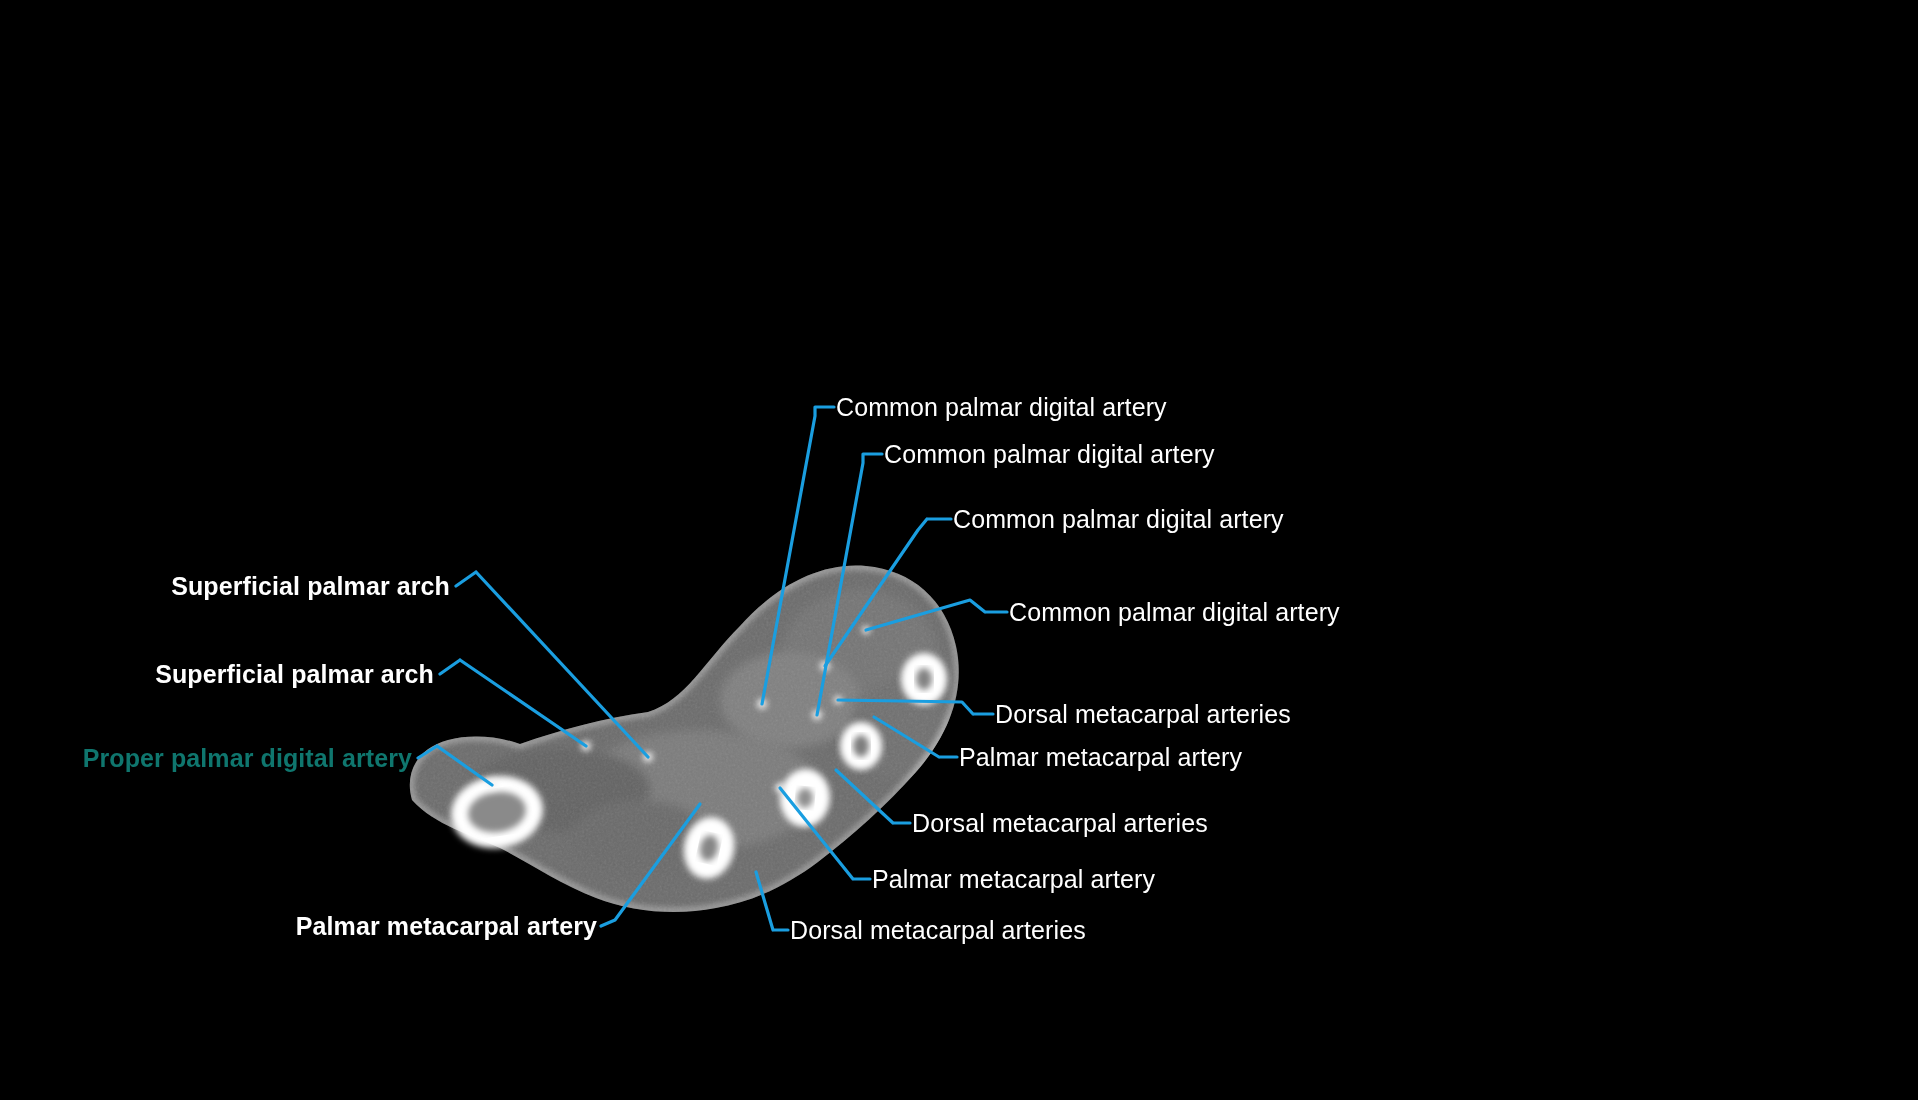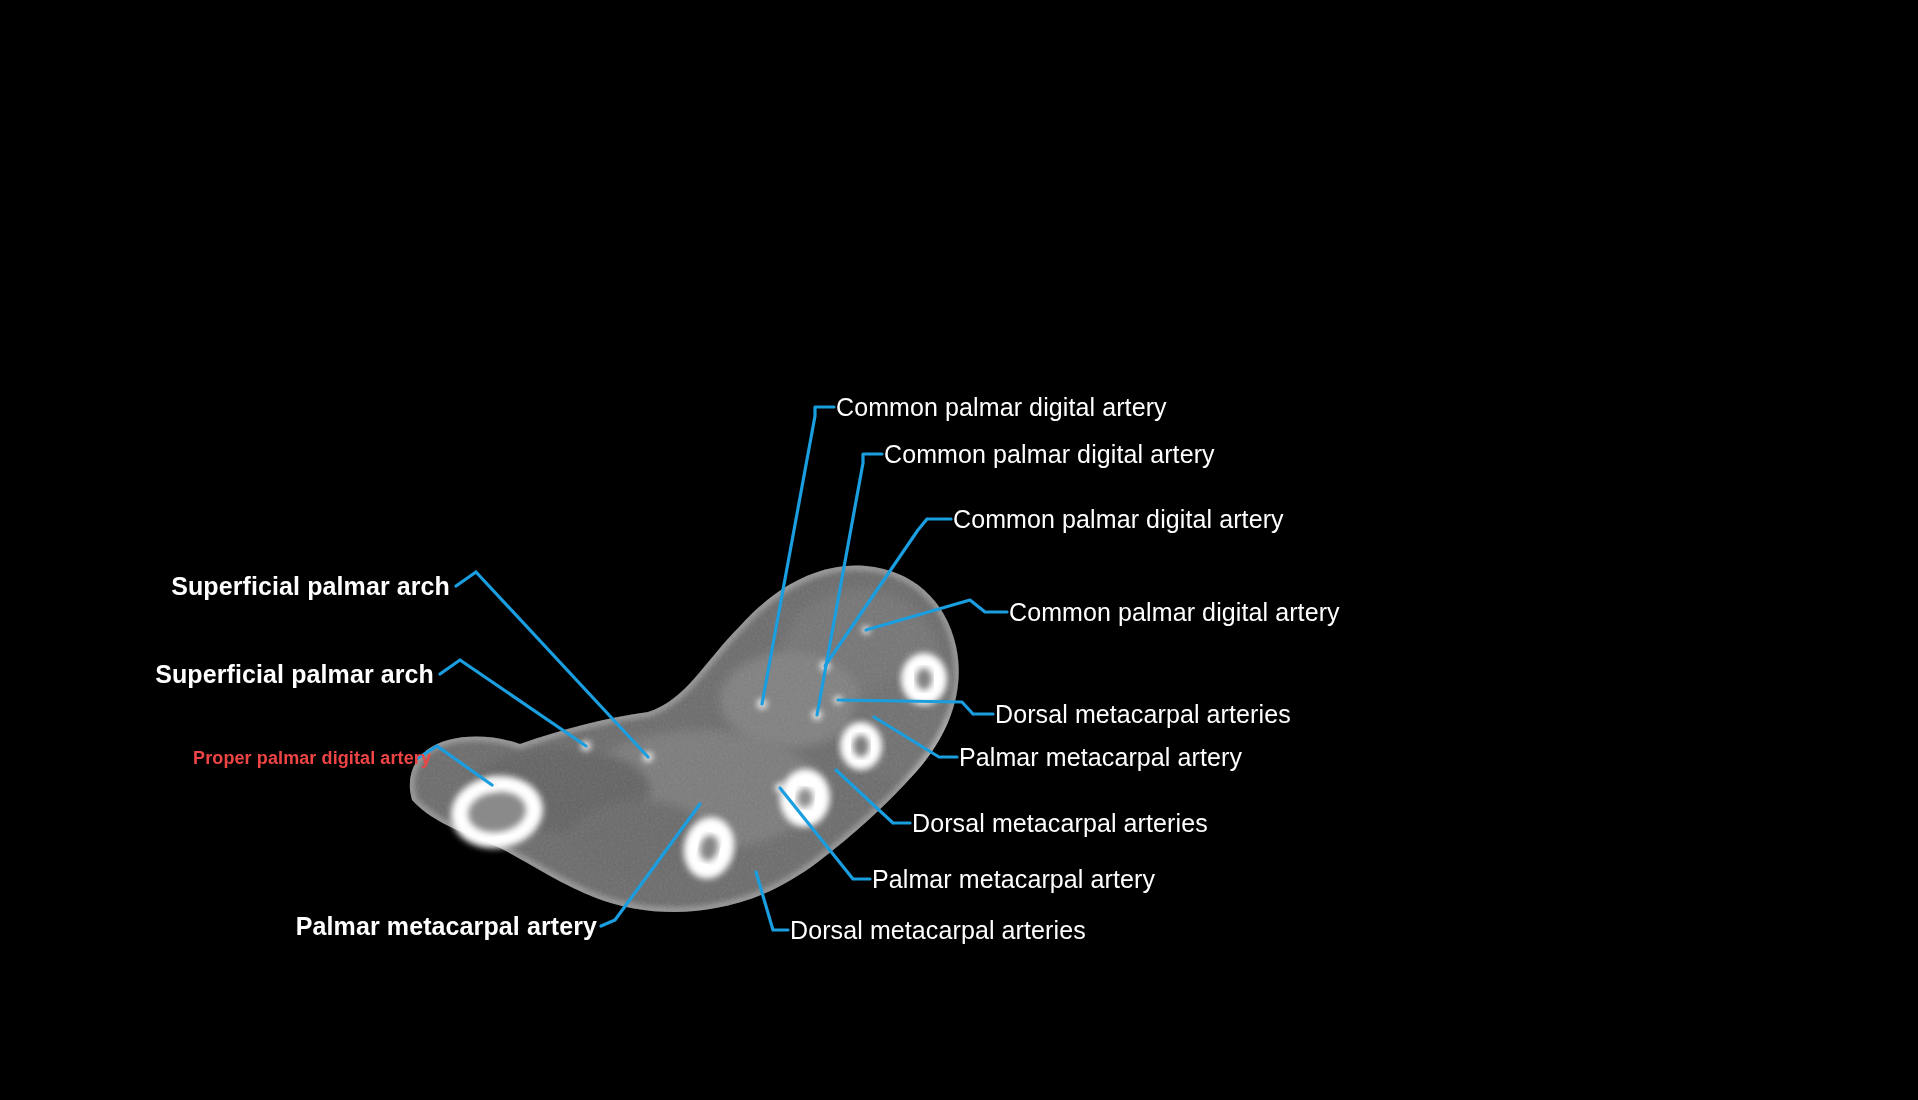--- a/index.html
+++ b/index.html
@@ -154,19 +154,19 @@
       <div class="lbl r" style="left: 836px; top: 407px; color: rgb(255, 255, 255); font-size: 25px;">Common palmar digital artery</div>
       <div class="lbl r" style="left: 884px; top: 454px; color: rgb(255, 255, 255); font-size: 25px;">Common palmar digital artery</div>
       <div class="lbl r" style="left: 953px; top: 519px; color: rgb(255, 255, 255); font-size: 25px;">Common palmar digital artery</div>
       <div class="lbl r" style="left: 1009px; top: 612px; color: rgb(255, 255, 255); font-size: 25px;">Common palmar digital artery</div>
       <div class="lbl r" style="left: 995px; top: 714px; color: rgb(255, 255, 255); font-size: 25px;">Dorsal metacarpal arteries</div>
       <div class="lbl r" style="left: 959px; top: 757px; color: rgb(255, 255, 255); font-size: 25px;">Palmar metacarpal artery</div>
       <div class="lbl r" style="left: 912px; top: 823px; color: rgb(255, 255, 255); font-size: 25px;">Dorsal metacarpal arteries</div>
       <div class="lbl r" style="left: 872px; top: 879px; color: rgb(255, 255, 255); font-size: 25px;">Palmar metacarpal artery</div>
       <div class="lbl r" style="left: 790px; top: 930px; color: rgb(255, 255, 255); font-size: 25px;">Dorsal metacarpal arteries</div>
       <div class="lbl l" style="left: 597px; top: 926px; color: rgb(255, 255, 255); font-size: 25px;">Palmar metacarpal artery</div>
-      <div class="lbl l" style="left: 412px; top: 758px; color: #ef4444; font-size: 18px; margin-left: 19px;">Proper palmar digital artery</div>
+      <div class="lbl l" style="left: 412px; top: 758px; color: #0f766e; font-size: 25px;">Proper palmar digital artery</div>
       <div class="lbl l" style="left: 434px; top: 674px; color: rgb(255, 255, 255); font-size: 25px;">Superficial palmar arch</div>
       <div class="lbl l" style="left: 450px; top: 586px; color: rgb(255, 255, 255); font-size: 25px;">Superficial palmar arch</div>
     </div>
 
   <div id="corner-mark"></div>
 </div>
 
 </body></html>

